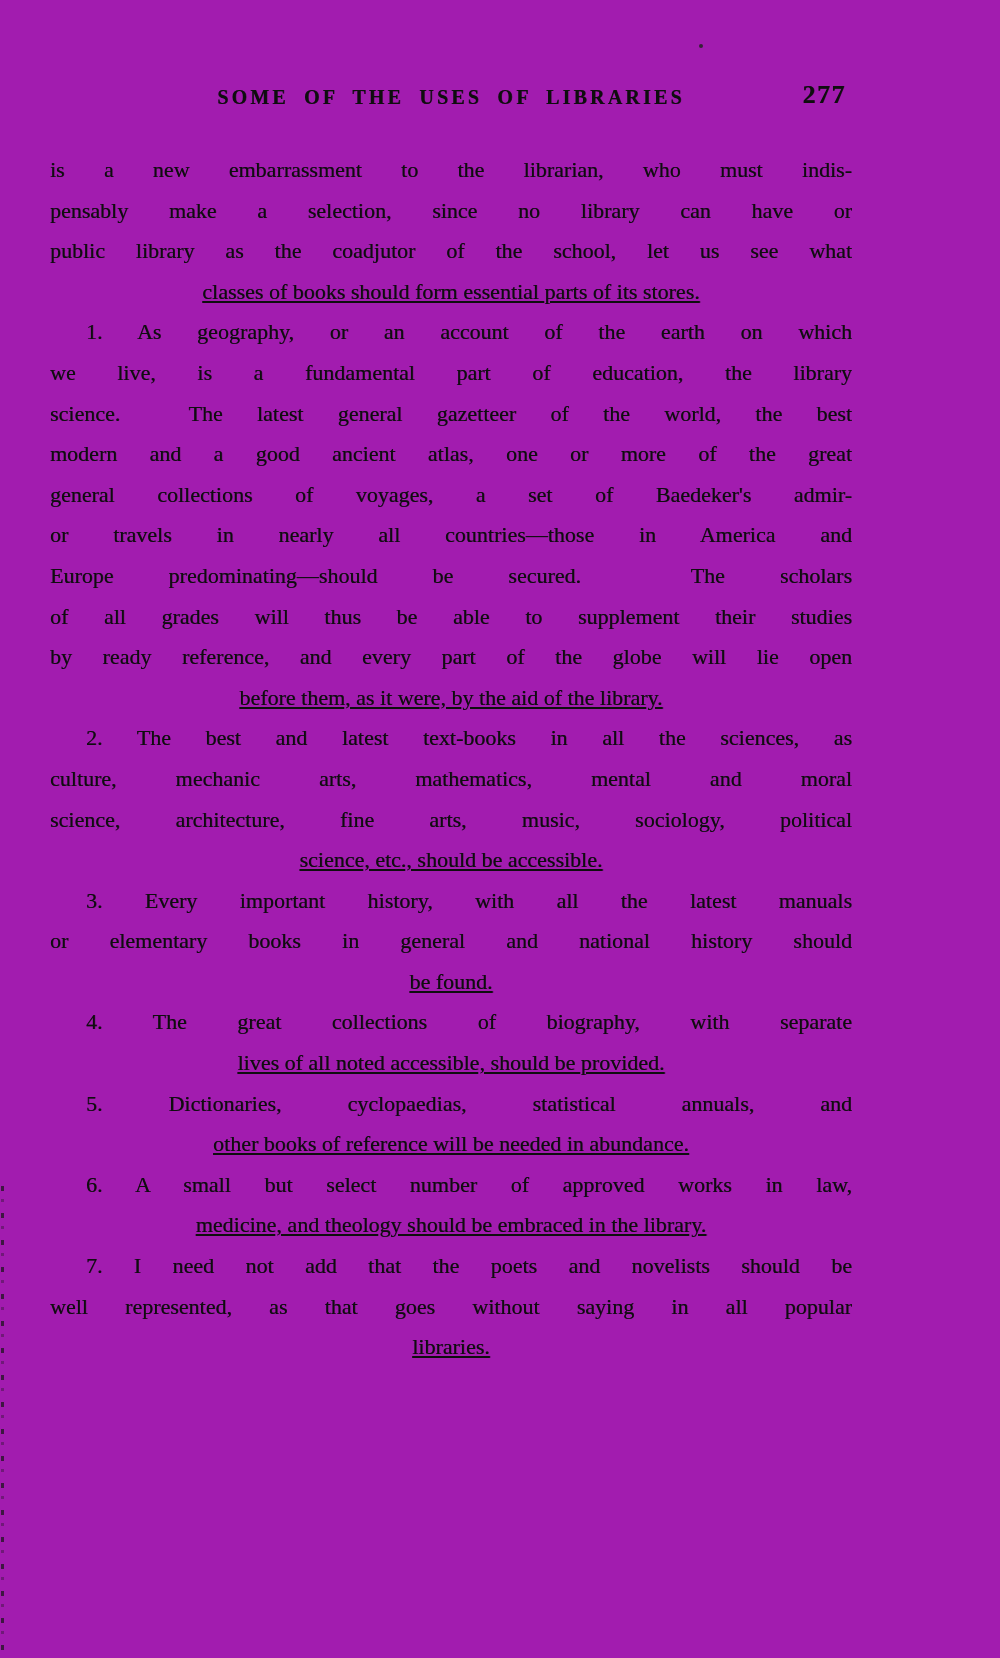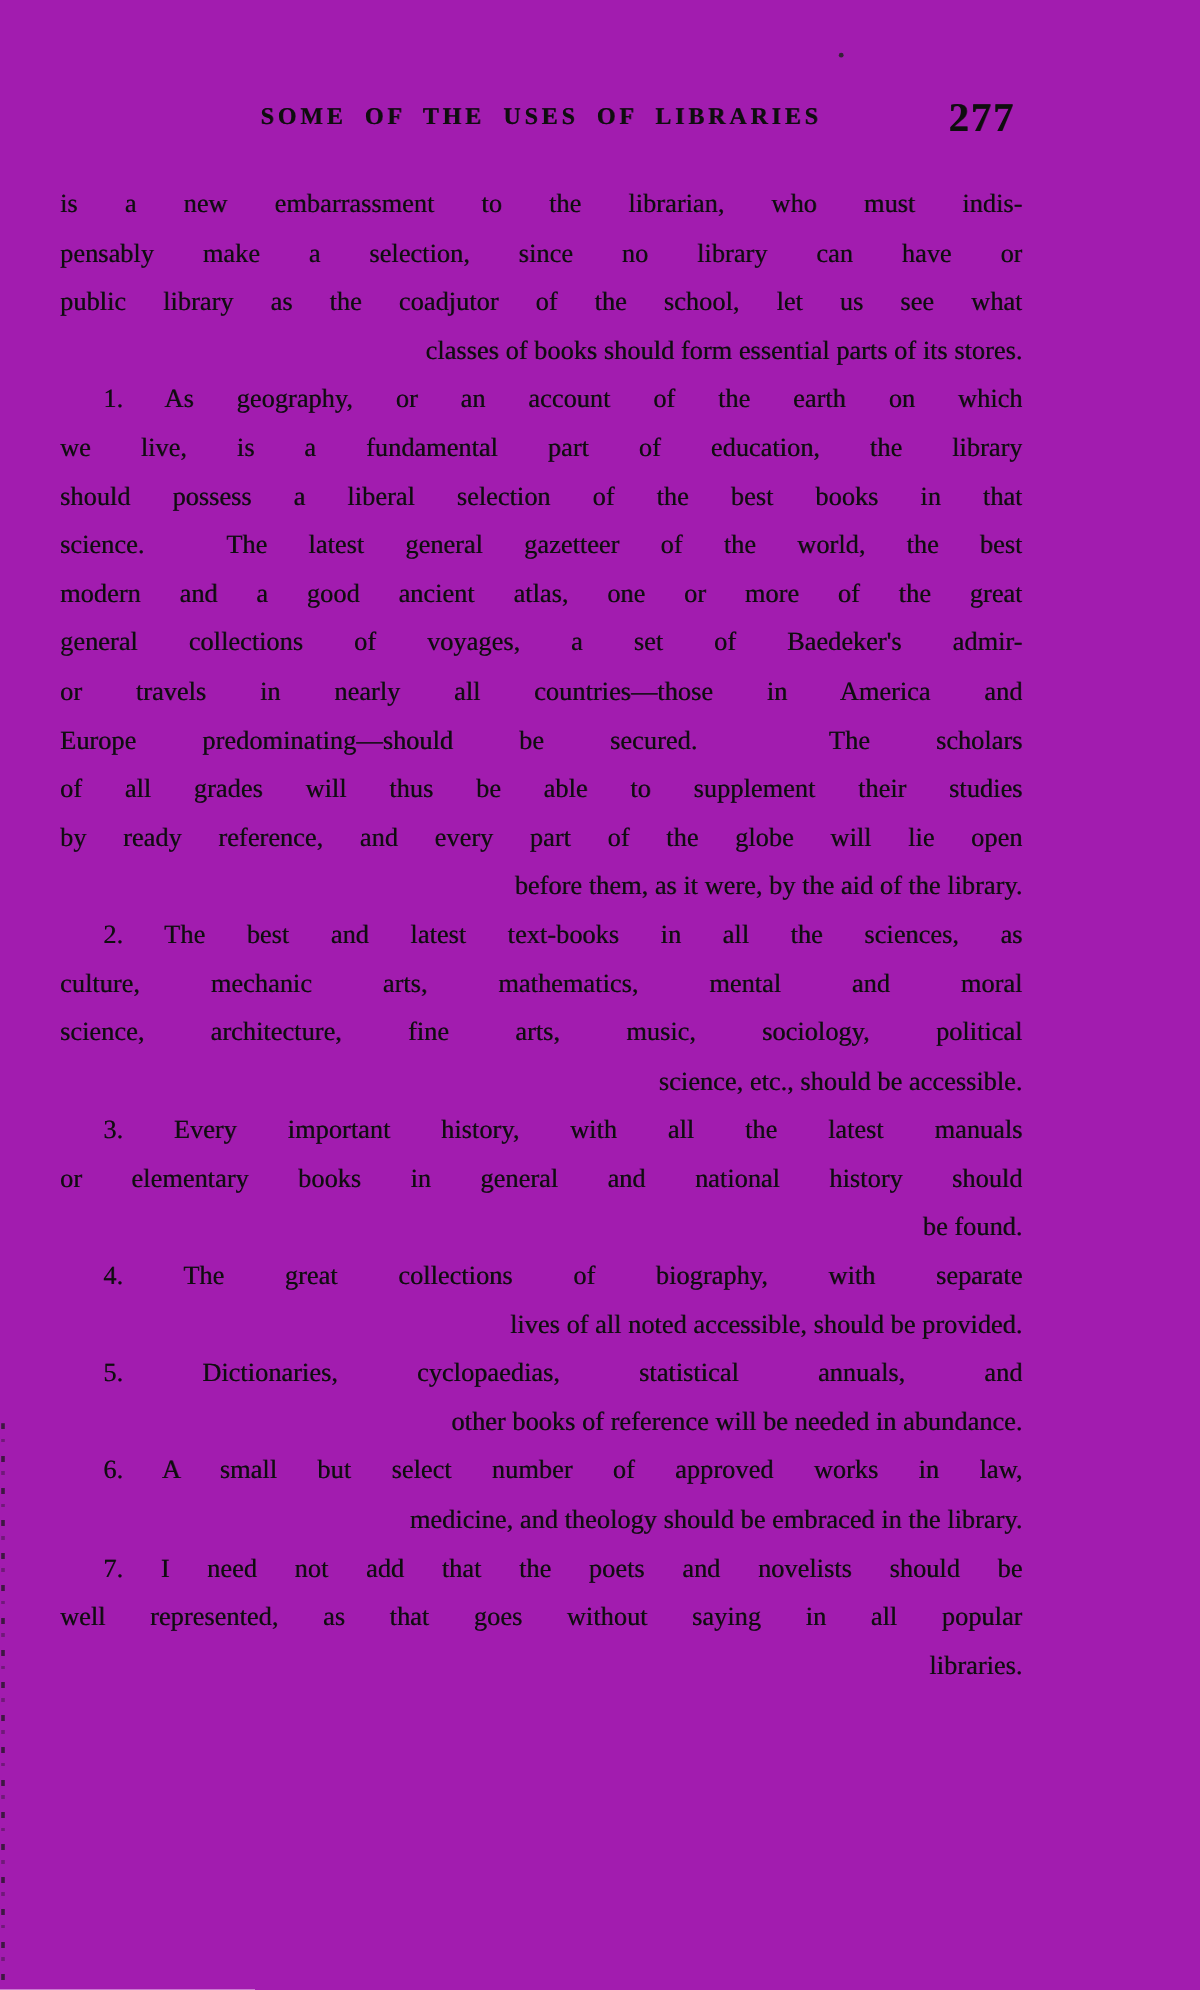--- a/index.html
+++ b/index.html
@@ -24,39 +24,39 @@
     text-align: center;
     font-weight: 700;
     font-size: 20px;
     letter-spacing: 3.2px;
     word-spacing: 7px;
     text-shadow: 0.5px 0 0 rgba(0,0,0,0.55);
   }
   .running-head .pageno {
     position: absolute; right: 6px; top: -4px;
     font-weight: 700;
-    font-size: 34px;
+    font-size: 26px;
     letter-spacing: 1.5px;
     text-shadow: 0.5px 0 0 rgba(0,0,0,0.55);
   }
   .page-body {
     position: absolute;
     top: 150px; left: 50px; width: 802px;
   }
   .line {
     height: 40.6px;
     line-height: 40.6px;
     overflow: hidden;
     text-align: justify;
     font-size: 22px;
     text-shadow: 0.45px 0 0 rgba(0,0,0,0.55);
   }
   .line > span { white-space: pre-wrap; }
   .line::after { content: ""; display: inline-block; width: 100%; height: 0; }
-  .line.last { text-align: right; }
+  .line.last { text-align: center; text-decoration: underline; }
   .line.last::after { content: none; }
   .line.indent { padding-left: 36px; }
   .speck-top {
     position: absolute; left: 699px; top: 44px;
     width: 4px; height: 4px;
     background: #222; border-radius: 50%;
     opacity: 0.85;
   }
   .left-noise {
     position: absolute; left: 1px; top: 1186px;
@@ -83,21 +83,20 @@
   </div>
 
   <div class="page-body">
 
   <div class="line"><span>is a new embarrassment to the librarian, who must indis-</span></div>
       <div class="line"><span>pensably make a selection, since no library can have or</span></div>
       <div class="line"><span>public library as the coadjutor of the school, let us see what</span></div>
       <div class="line last"><span>classes of books should form essential parts of its stores.</span></div>
       <div class="line indent"><span>1. As geography, or an account of the earth on which</span></div>
       <div class="line"><span>we live, is a fundamental part of education, the library</span></div>
-      <div class="line"><span>should possess a liberal selection of the best books in that</span></div>
       <div class="line"><span>science.  The latest general gazetteer of the world, the best</span></div>
       <div class="line"><span>modern and a good ancient atlas, one or more of the great</span></div>
       <div class="line"><span>general collections of voyages, a set of Baedeker's admir-</span></div>
       <div class="line"><span>or travels in nearly all countries—those in America and</span></div>
       <div class="line"><span>Europe predominating—should be secured.  The scholars</span></div>
       <div class="line"><span>of all grades will thus be able to supplement their studies</span></div>
       <div class="line"><span>by ready reference, and every part of the globe will lie open</span></div>
       <div class="line last"><span>before them, as it were, by the aid of the library.</span></div>
       <div class="line indent"><span>2. The best and latest text-books in all the sciences, as</span></div>
       <div class="line"><span>culture, mechanic arts, mathematics, mental and moral</span></div>

